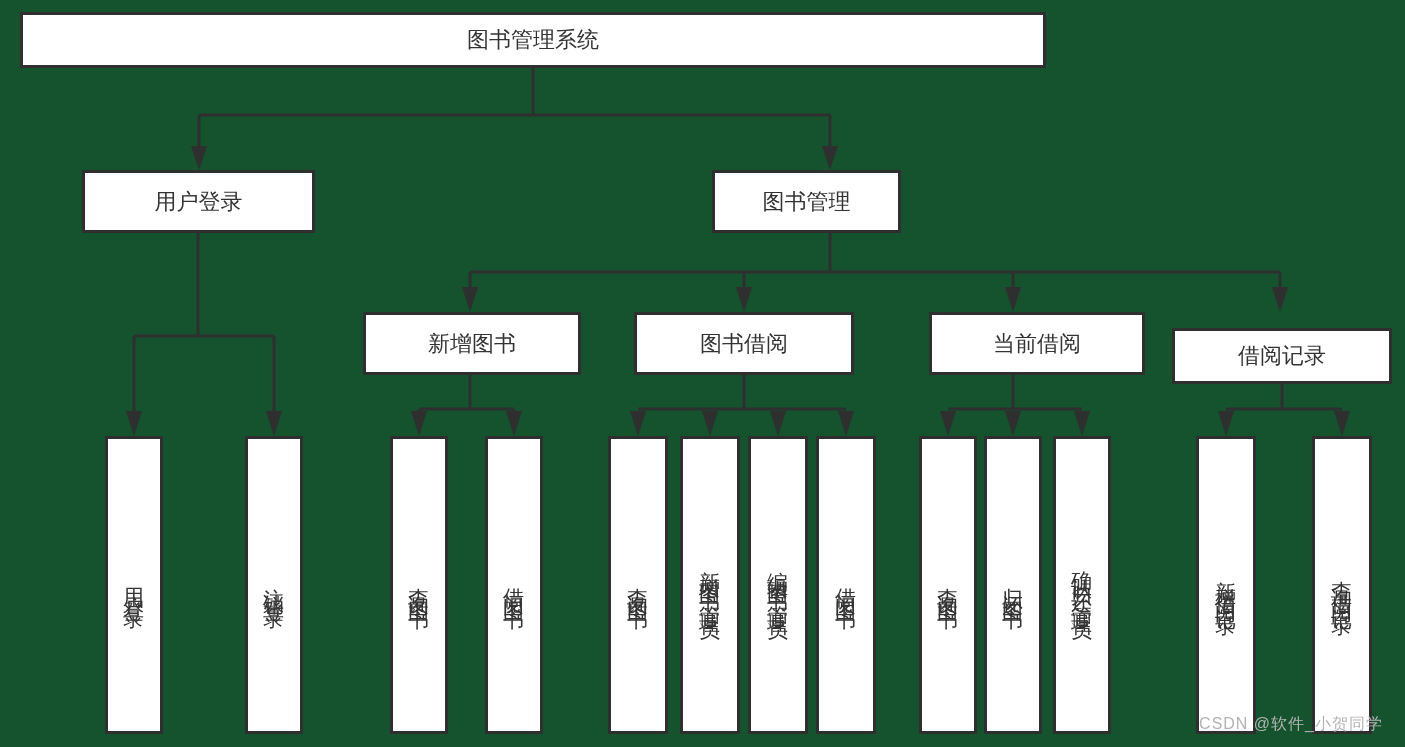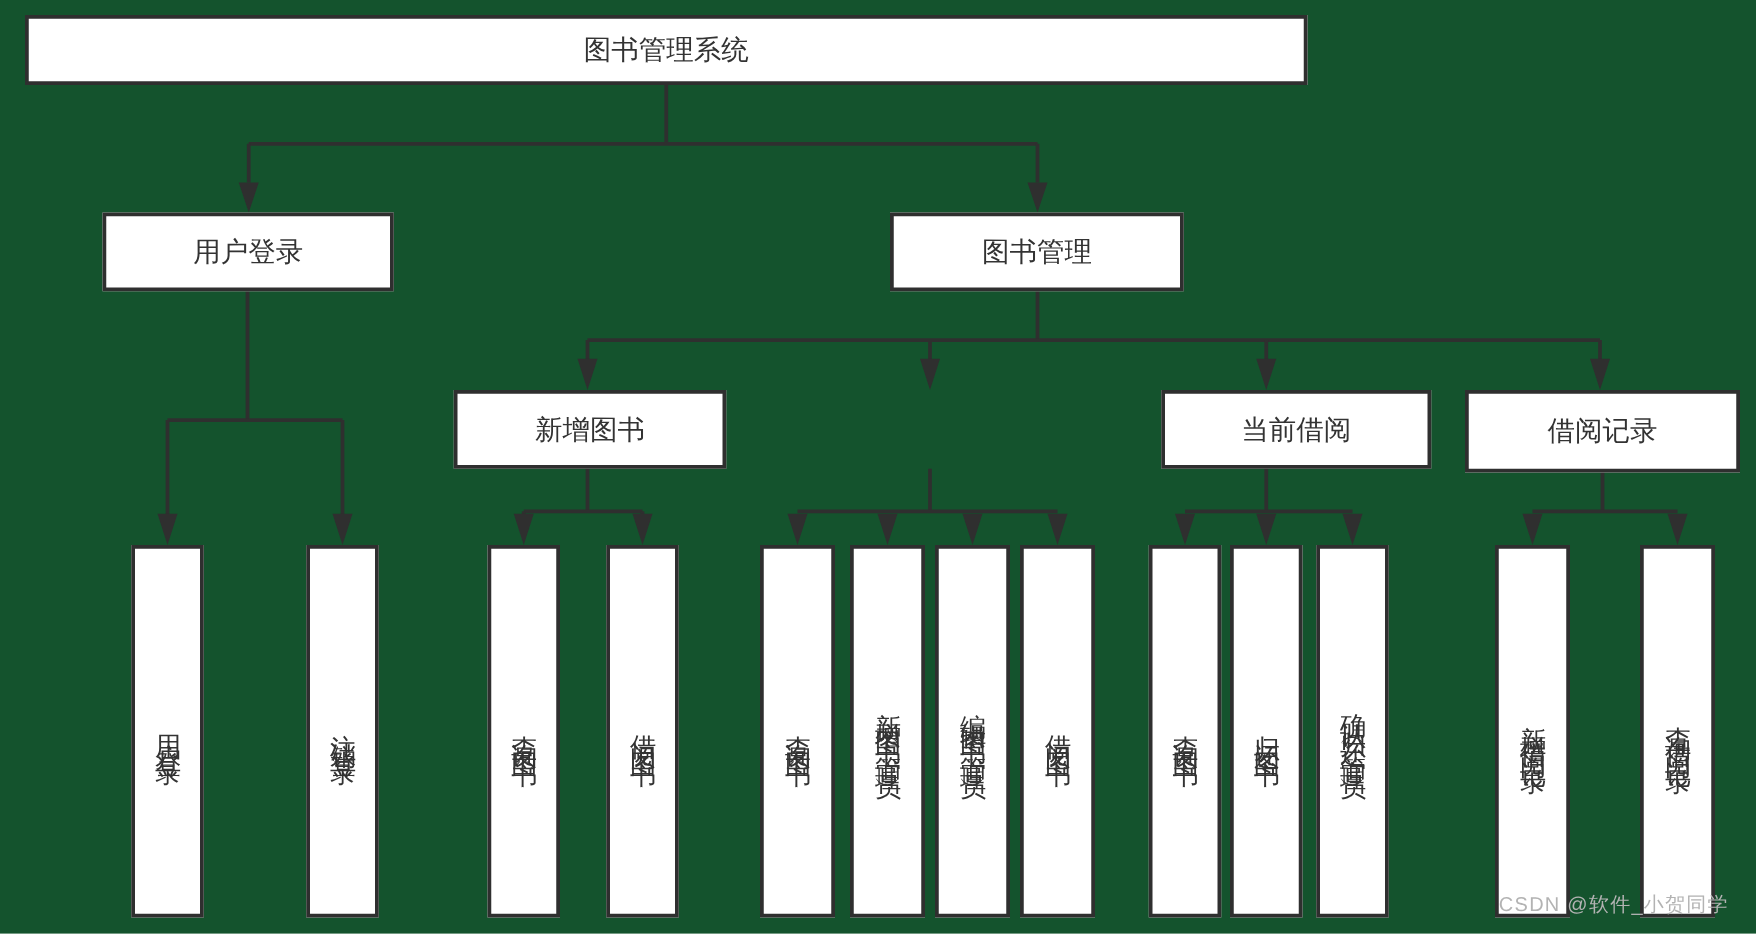--- a/index.html
+++ b/index.html
@@ -87,25 +87,26 @@
 
     <path d="M1282 375 V409"></path>
     <path d="M1226 409 H1342"></path>
     <polygon points="1218,411 1234,411 1226,436" fill="#2f2f2f" stroke="none"></polygon>
     <polygon points="1334,411 1350,411 1342,436" fill="#2f2f2f" stroke="none"></polygon>
   </svg>
 
   <div class="node" style="left:20px;top:12px;width:1026px;height:56px;">图书管理系统</div>
 
   <div class="node" style="left:82px;top:170px;width:233px;height:63px;">用户登录</div>
-  <div class="node" style="left:712px;top:170px;width:235px;height:63px;">图书管理</div>
+  <div class="node" style="left:712px;top:170px;width:189px;height:63px;">图书管理</div>
 
   <div class="node" style="left:363px;top:312px;width:218px;height:63px;">新增图书</div>
+  <div class="node" style="left:634px;top:312px;width:220px;height:63px;">图书借阅</div>
   <div class="node" style="left:929px;top:312px;width:216px;height:63px;">当前借阅</div>
-  <div class="node" style="left:1172px;top:312px;width:220px;height:66px;">借阅记录</div>
+  <div class="node" style="left:1172px;top:328px;width:220px;height:56px;">借阅记录</div>
 
   <div class="leaf" style="left:105px;top:436px;width:58px;height:298px;">用户登录</div>
   <div class="leaf" style="left:245px;top:436px;width:58px;height:298px;">注销登录</div>
 
   <div class="leaf" style="left:390px;top:436px;width:58px;height:298px;">查询图书</div>
   <div class="leaf" style="left:485px;top:436px;width:58px;height:298px;">借阅图书</div>
 
   <div class="leaf" style="left:608px;top:436px;width:60px;height:298px;">查询图书</div>
   <div class="leaf" style="left:680px;top:436px;width:60px;height:298px;">新增图书（管理员）</div>
   <div class="leaf" style="left:748px;top:436px;width:60px;height:298px;">编辑图书（管理员）</div>

